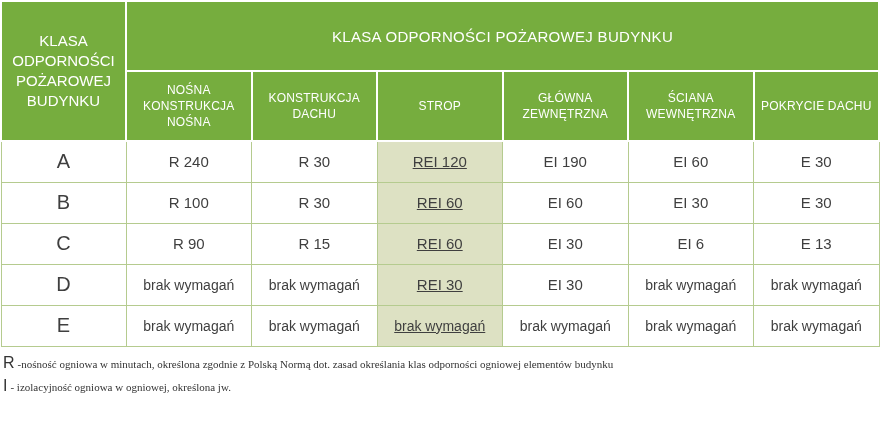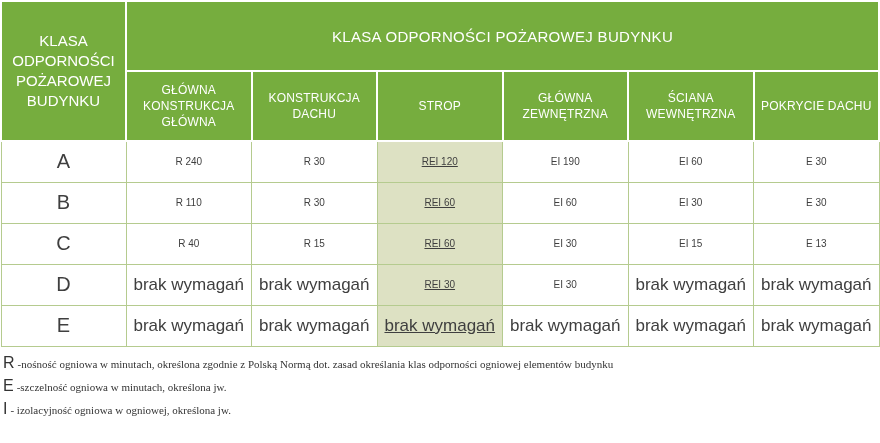--- a/index.html
+++ b/index.html
@@ -30,26 +30,26 @@
   th.span-h   { font-size: 15px; letter-spacing: 0.3px; }
   th.col-h    { font-size: 12px; line-height: 16px; letter-spacing: 0.2px; }
   tr.hrow  { height: 70px; }
   tr.drow  { height: 41px; }
   td {
     border: 1px solid var(--grid-line, #b5cb8f);
     background: #ffffff;
     color: var(--body-text, #3f3f3f);
     text-align: center;
     vertical-align: middle;
-    font-size: 10px;
+    font-size: 15px;
     padding: 0 2px;
   }
   td.klasa { font-size: 20px; }
   td.strop { background: var(--strop-bg, #dde1c3); text-decoration: underline; }
-  td.small { font-size: 17px; }
+  td.small { font-size: 14px; }
   .footnotes {
     padding: 5px 4px 0 3px;
     color: var(--footnote-text, #333333);
   }
   .fn { line-height: 21px; white-space: nowrap; }
   .fn-letter { font-size: 16px; margin-right: 3px; }
   .fn-text   { font-size: 11px; font-family: Liberation Serif, serif; }
 </style>
 </head>
 <body>
@@ -63,55 +63,55 @@
       <col>
       <col>
       <col>
   </colgroup>
   <tbody>
     <tr class="hrow">
       <th class="corner-h" rowspan="2">KLASA ODPORNOŚCI POŻAROWEJ BUDYNKU</th>
       <th class="span-h" colspan="6">KLASA ODPORNOŚCI POŻAROWEJ BUDYNKU</th>
     </tr>
     <tr class="hrow">
-      <th class="col-h">GŁÓWNA KONSTRUKCJA GŁÓWNA</th>
+      <th class="col-h">NOŚNA KONSTRUKCJA NOŚNA</th>
       <th class="col-h">KONSTRUKCJA DACHU</th>
       <th class="col-h">STROP</th>
       <th class="col-h">GŁÓWNA ZEWNĘTRZNA</th>
       <th class="col-h">ŚCIANA WEWNĘTRZNA</th>
       <th class="col-h">POKRYCIE DACHU</th>
     </tr>
 
     <tr class="drow">
       <td class="klasa">A</td>
       <td class="val">R 240</td>
       <td class="val">R 30</td>
       <td class="val strop">REI 120</td>
       <td class="val">EI 190</td>
       <td class="val">EI 60</td>
       <td class="val">E 30</td>
     </tr>
 
     <tr class="drow">
       <td class="klasa">B</td>
-      <td class="val">R 110</td>
+      <td class="val">R 100</td>
       <td class="val">R 30</td>
       <td class="val strop">REI 60</td>
       <td class="val">EI 60</td>
       <td class="val">EI 30</td>
       <td class="val">E 30</td>
     </tr>
 
     <tr class="drow">
       <td class="klasa">C</td>
-      <td class="val">R 40</td>
+      <td class="val">R 90</td>
       <td class="val">R 15</td>
       <td class="val strop">REI 60</td>
       <td class="val">EI 30</td>
-      <td class="val">EI 15</td>
+      <td class="val">EI 6</td>
       <td class="val">E 13</td>
     </tr>
 
     <tr class="drow">
       <td class="klasa">D</td>
       <td class="val small">brak wymagań</td>
       <td class="val small">brak wymagań</td>
       <td class="val strop">REI 30</td>
       <td class="val">EI 30</td>
       <td class="val small">brak wymagań</td>
@@ -128,18 +128,15 @@
       <td class="val small">brak wymagań</td>
     </tr>
   </tbody>
 </table>
 
 <div class="footnotes">
   <div class="fn">
     <span class="fn-letter">R</span><span class="fn-text">-nośność ogniowa w minutach, określona zgodnie z Polską Normą dot. zasad określania klas odporności ogniowej elementów budynku</span>
   </div>
   <div class="fn">
-    <span class="fn-letter">E</span><span class="fn-text">-szczelność ogniowa w minutach, określona jw.</span>
-  </div>
-  <div class="fn">
     <span class="fn-letter">I</span><span class="fn-text">- izolacyjność ogniowa w ogniowej, określona jw.</span>
   </div>
 </div>
 
 </body></html>

